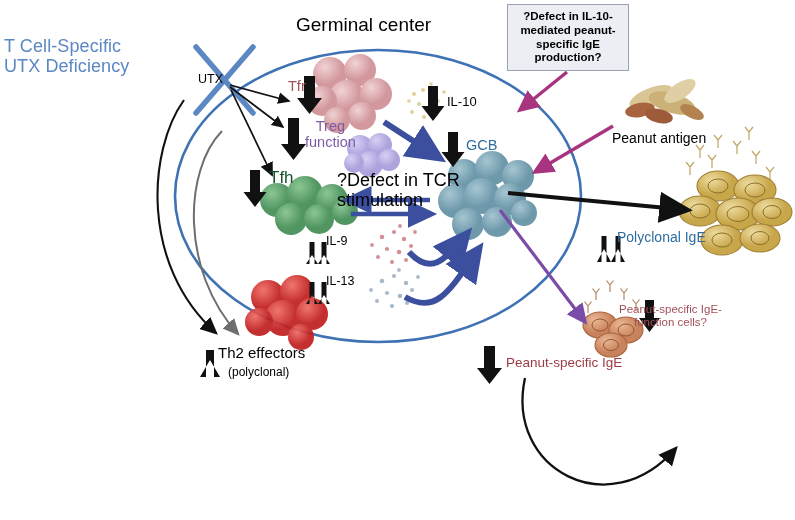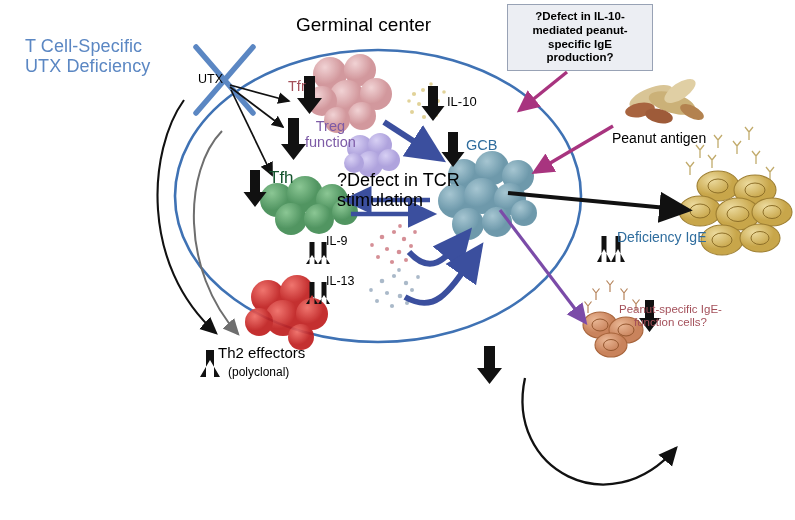--- a/index.html
+++ b/index.html
@@ -3,36 +3,36 @@
 <meta charset="utf-8">
 <style>
   html,body{margin:0;padding:0;background:#ffffff;}
   body{width:795px;height:520px;overflow:hidden;
        font-family:"Liberation Sans","DejaVu Sans",sans-serif;}
   #stage{position:relative;width:795px;height:520px;background:#fff;}
   #vec{position:absolute;left:0;top:0;width:795px;height:520px;}
   .lbl{position:absolute;font-weight:normal;line-height:1.12;white-space:pre-line;}
   .ctr{text-align:center;}
 
-  #title{left:25px;top:36px;font-size:18px;color:#5b87c3;letter-spacing:.1px;}
+  #title{left:4px;top:36px;font-size:18px;color:#5b87c3;letter-spacing:.1px;}
   #gctitle{left:296px;top:14px;font-size:19px;color:#000;}
   #utx{left:198px;top:72px;font-size:12.5px;color:#000;}
 
   #tfr{left:288px;top:78px;font-size:14.5px;color:#a4505a;}
   #treg{left:305px;top:118px;font-size:14.5px;color:#7d5ba6;text-align:center;}
   #tfh{left:269px;top:168px;font-size:17px;color:#14532d;}
   #il10{left:447px;top:95px;font-size:13px;color:#000;}
   #gcb{left:466px;top:137px;font-size:14.5px;color:#2f6d9e;}
   #tcr{left:337px;top:170px;font-size:18px;color:#000;text-align:left;}
   #il4{left:326px;top:234px;font-size:12.5px;color:#000;}
   #il13{left:326px;top:274px;font-size:12.5px;color:#000;}
   #th2{left:218px;top:345px;font-size:15px;color:#000;}
   #th2sub{left:228px;top:366px;font-size:12px;color:#000;}
 
-  #qbox{position:absolute;left:507px;top:4px;width:146px;
+  #qbox{position:absolute;left:507px;top:4px;width:122px;
         background:#eceef3;border:1px solid #98a2b5;padding:5px 6px;
         font-size:11.5px;font-weight:bold;color:#000;text-align:center;
         line-height:1.2;box-sizing:border-box;}
   #peanut{left:612px;top:131px;font-size:14px;color:#000;}
   #polyclonal{left:617px;top:230px;font-size:14px;color:#2f6d9e;}
   #psige{left:506px;top:355px;font-size:13.5px;color:#9b3b44;}
   #pscells{left:619px;top:303px;font-size:11.5px;color:#a4505a;text-align:center;}
   #prot{left:617px;top:386px;font-size:15px;color:#000;text-align:center;}
 </style>
 </head>
@@ -319,16 +319,17 @@
   <div class="lbl" id="il4">IL-9</div>
   <div class="lbl" id="il13">IL-13</div>
   <div class="lbl" id="th2">Th2 effectors</div>
   <div class="lbl" id="th2sub">(polyclonal)</div>
 
   <div id="qbox">?Defect in IL-10-
 mediated peanut-
 specific IgE
 production?</div>
   <div class="lbl" id="peanut">Peanut antigen</div>
-  <div class="lbl" id="polyclonal">Deficiency IgE</div>
+  <div class="lbl" id="polyclonal">Polyclonal IgE</div>
+  <div class="lbl" id="psige">Peanut-specific IgE</div>
   <div class="lbl ctr" id="pscells">Peanut-specific IgE-
 function cells?</div>
 </div>
 
 </body></html>

